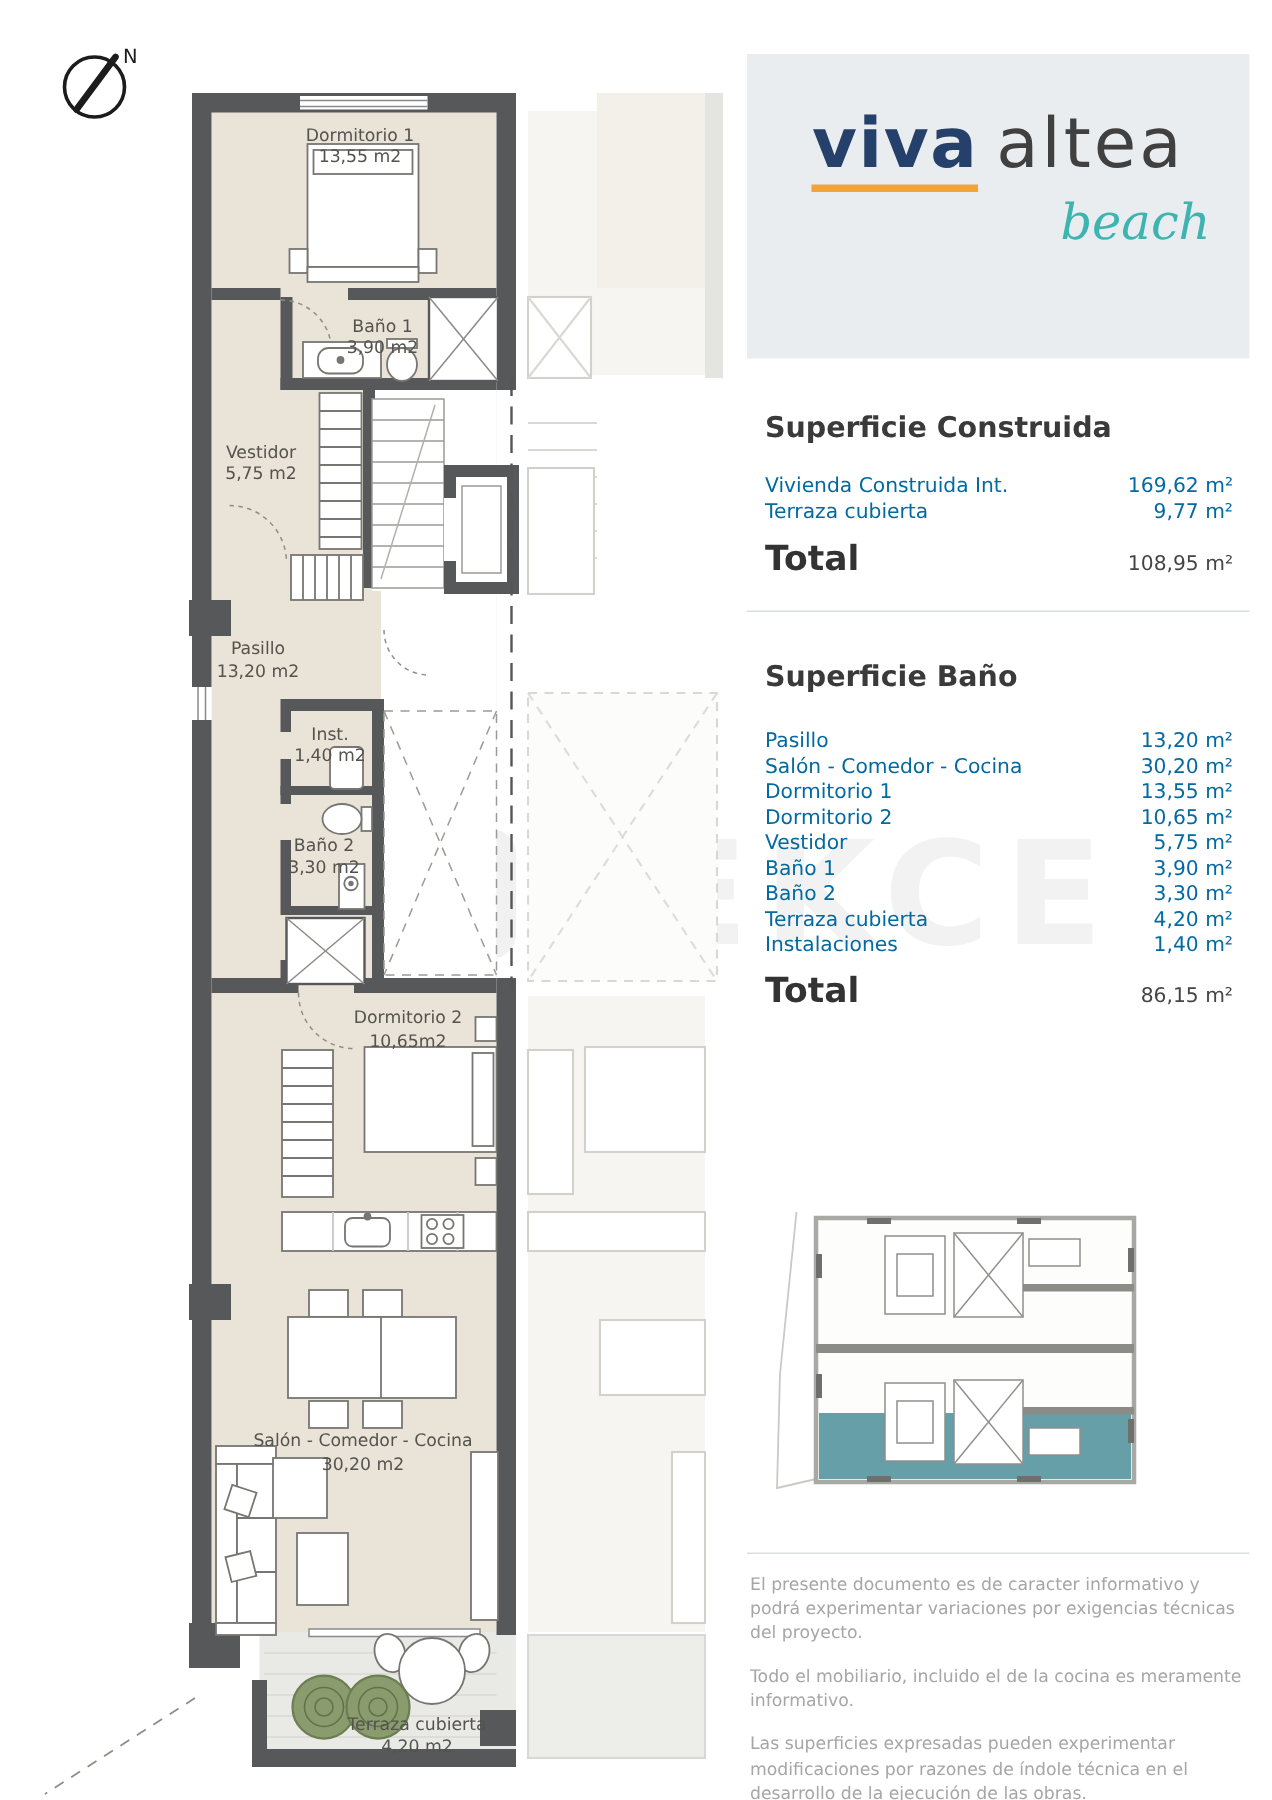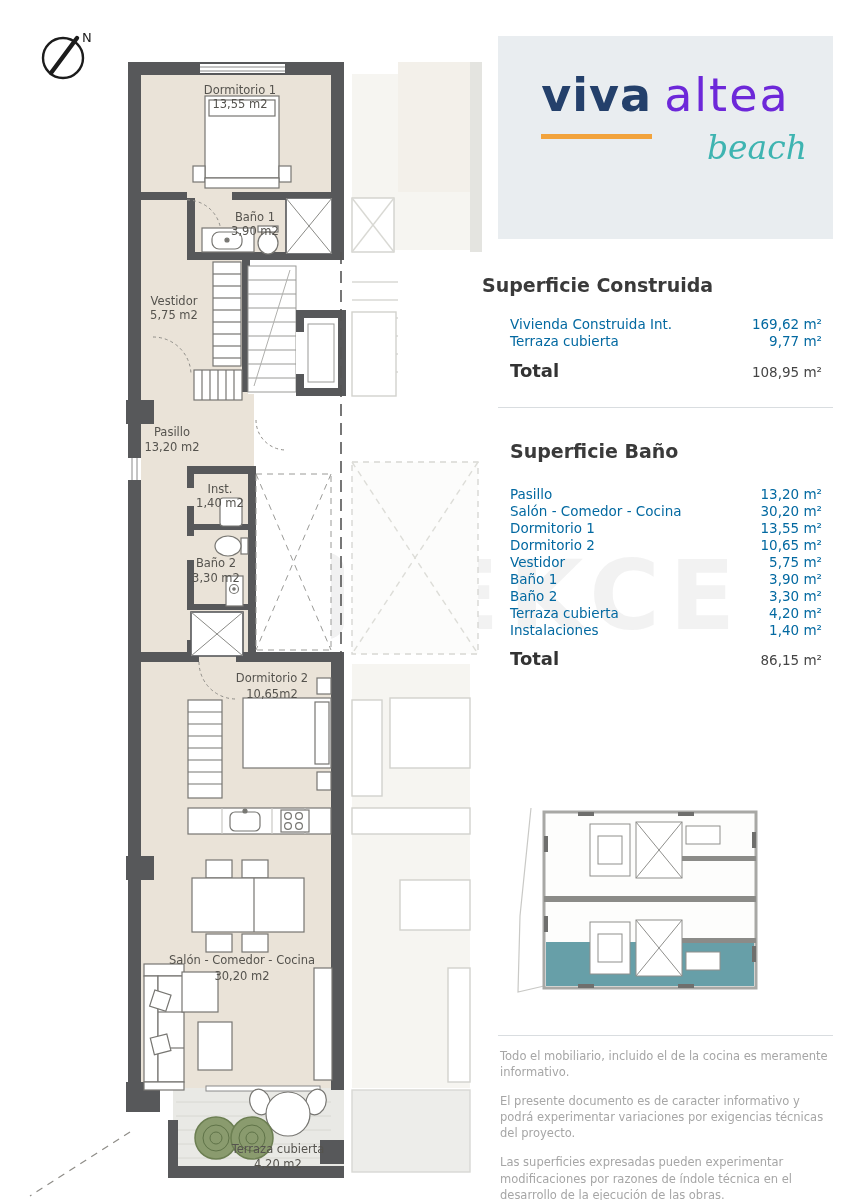--- a/index.html
+++ b/index.html
@@ -11,39 +11,39 @@
   #watermark .wm-box { width:86px; height:86px; border-radius:16px; background:rgba(150,150,150,0.13); display:flex; align-items:center; justify-content:center;
      font-size:60px; font-weight:bold; color:rgba(255,255,255,0.85); }
   #watermark .wm-text { font-size:96px; font-weight:bold; letter-spacing:10px; color:rgba(150,150,150,0.12); }
 
   
   #plan { left:0; top:0; z-index:2; }
 
   
   #header-card { left:498px; top:36px; width:335px; height:203px; background:#e9edf0; z-index:3; }
   #logo-line { position:absolute; top:32px; left:0; width:100%; text-align:center; white-space:nowrap; }
-  .logo-viva { font-size:46px; font-weight:800; color:#24406b; border-bottom:5px solid #f2a33c; padding-bottom:12px; letter-spacing:1px; }
-  .logo-altea { font-size:46px; font-weight:500; color:#6d28d9; margin-left:12px; letter-spacing:2px; }
+  .logo-viva { font-size:46px; font-weight:800; color:#24406b; border-bottom:5px solid #f2a33c; padding-bottom:1px; letter-spacing:1px; }
+  .logo-altea { font-size:46px; font-weight:500; color:#404040; margin-left:12px; letter-spacing:2px; }
   #logo-beach { position:absolute; top:92px; right:26px; font-family:"DejaVu Serif", serif; font-style:italic; font-size:33px; color:#3eb4b1; }
   #unit-title { position:absolute; bottom:14px; left:0; width:100%; text-align:center; font-size:16px; font-weight:bold; letter-spacing:1.5px; color:#1c2b45; }
 
   .section-title { font-size:19px; font-weight:600; color:#3a3a3a; z-index:3; }
-  #construida-title { left:482px; top:274px; }
+  #construida-title { left:510px; top:274px; }
   #util-title { left:510px; top:440px; }
 
   .rows { left:510px; width:312px; z-index:3; }
   #construida-rows { top:316px; }
   #util-rows { top:486px; }
   .row { display:flex; justify-content:space-between; align-items:flex-end; font-size:13.5px; color:#0369a1; line-height:17px; }
   .row .val { text-align:right; }
 
   .total-row { left:510px; width:312px; display:flex; justify-content:space-between; align-items:baseline; z-index:3; }
   #construida-total { top:360px; }
   #util-total { top:648px; }
-  .total-row .tlabel { font-size:18px; font-weight:bold; color:#333; }
+  .total-row .tlabel { font-size:23px; font-weight:bold; color:#333; }
   .total-row .val { font-size:13.5px; color:#454545; }
 
   .divider { left:498px; width:335px; height:1px; background:#d9dde0; z-index:3; }
   #divider-1 { top:407px; }
   #divider-2 { top:1035px; }
 
   #key-plan { left:498px; top:796px; z-index:3; }
 
   #footer { left:500px; top:1048px; width:332px; z-index:3; }
   #footer p { font-size:11.5px; line-height:1.4; color:#a6a6a6; margin-bottom:13px; }
@@ -415,16 +415,16 @@
     <rect x="80" y="16" width="16" height="4"></rect>
       <rect x="180" y="16" width="16" height="4"></rect>
     <rect x="80" y="188" width="16" height="4"></rect>
       <rect x="180" y="188" width="16" height="4"></rect>
   </g>
 </svg>
 
 <div class="abs divider" id="divider-2"></div>
 
 <div class="abs" id="footer">
+  <p>El presente documento es de caracter informativo y podrá experimentar variaciones por exigencias técnicas del proyecto.</p>
   <p>Todo el mobiliario, incluido el de la cocina es meramente informativo.</p>
-  <p>El presente documento es de caracter informativo y podrá experimentar variaciones por exigencias técnicas del proyecto.</p>
   <p>Las superficies expresadas pueden experimentar modificaciones por razones de índole técnica en el desarrollo de la ejecución de las obras.</p>
 </div>
 
 </body></html>

